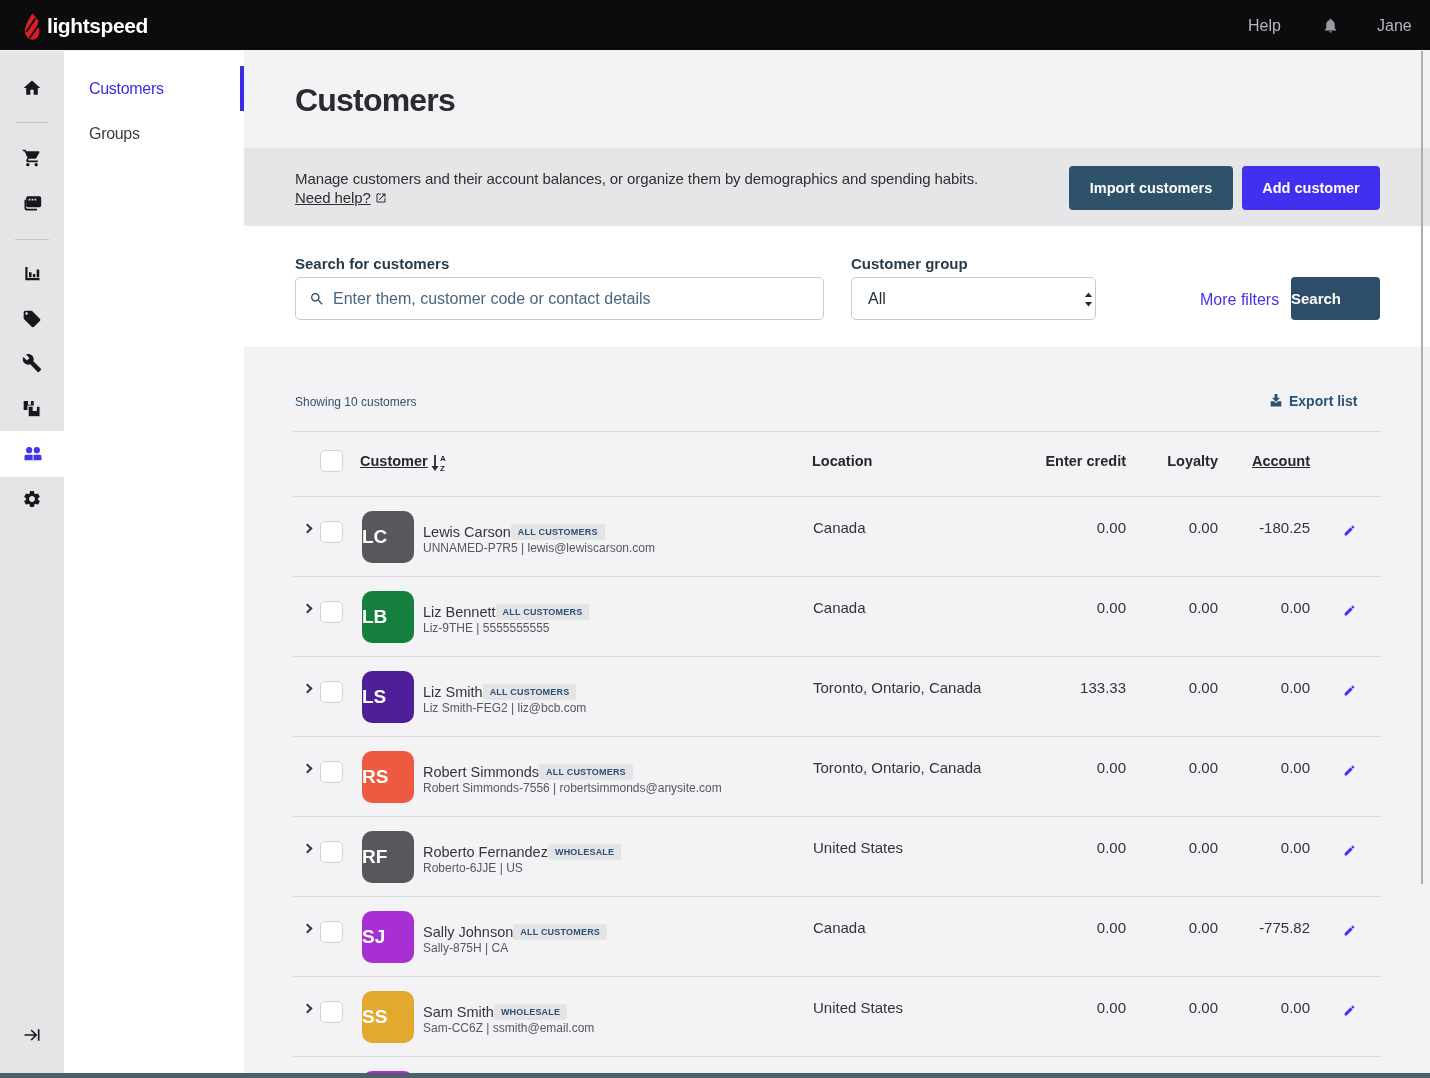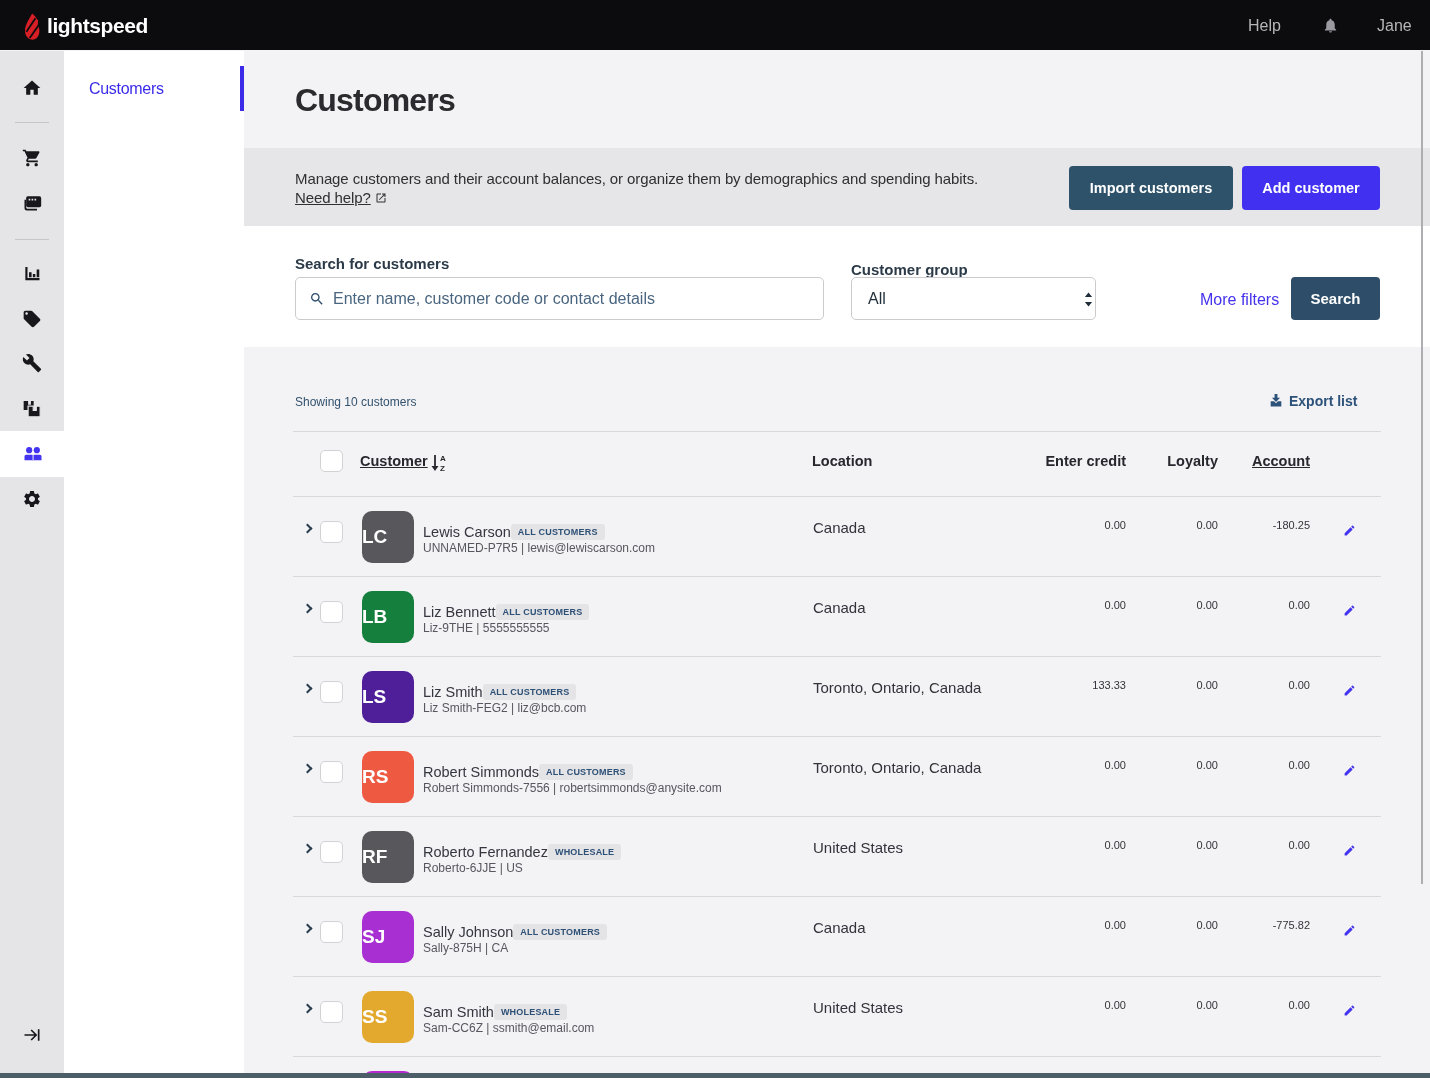--- a/index.html
+++ b/index.html
@@ -28,37 +28,37 @@
 .banner .l1{position:absolute;left:51px;top:22px;font-size:15px;letter-spacing:-0.1px;color:#2f2f34}
 .banner .l2{position:absolute;left:51px;top:41px;font-size:15px;letter-spacing:-0.1px;color:#2f2f34}
 .btn{position:absolute;border-radius:4px;color:#fff;font-size:14.5px;font-weight:bold;text-align:center}
 .btn1{left:825px;top:18px;width:164px;height:44px;line-height:44px;background:#2e5269}
 .btn2{left:998px;top:18px;width:138px;height:44px;line-height:44px;background:#4130f0}
 .searchband{position:absolute;left:0;top:175px;width:1186px;height:121px;background:#fff}
 .flabel{position:absolute;font-size:15px;font-weight:bold;color:#2b3a48}
 .input{position:absolute;background:#fff;border:1px solid #cbcbce;border-radius:5px;height:43px}
 .ph{position:absolute;left:37px;top:12px;font-size:16px;color:#4a657f}
 .morefilters{position:absolute;left:956px;top:65px;font-size:16px;color:#4432ea}
-.searchbtn{position:absolute;left:1047px;top:51px;width:89px;height:43px;line-height:43px;background:#2e4d68;border-radius:4px;color:#fff;font-weight:bold;font-size:15px;text-align:center}
+.searchbtn{position:absolute;left:1047px;top:51px;width:89px;height:43px;line-height:43px;background:#2e4d68;border-radius:4px;color:#fff;font-weight:bold;font-size:15px;}
 
 .showing{position:absolute;left:51px;top:344px;font-size:12px;color:#32526e}
 .exportlist{position:absolute;left:1024px;top:342px;font-size:14px;font-weight:bold;color:#2c527a}
 .thead{position:absolute;left:49px;top:380px;width:1088px;height:64px;border-top:1px solid #d9d8db}
 .checkbox{position:absolute;width:23px;height:22px;background:#fff;border:1px solid #d2d2d5;border-radius:5px}
 .hc{position:absolute;font-size:14.5px;font-weight:bold;color:#27272e;line-height:15px}
 .row{position:absolute;left:49px;width:1088px;height:80px;border-top:1px solid #d9d8db}
 .chev{position:absolute;left:11px;top:28px;width:7px;height:7px;border-top:2px solid #2c3e50;border-right:2px solid #2c3e50;transform:rotate(45deg)}
 .row .checkbox{left:27px;top:24px}
 .avatar{position:absolute;left:69px;top:14px;width:52px;height:52px;border-radius:10px;color:#fff;font-size:19px;font-weight:bold;text-align:left;line-height:52px}
 .nameline{position:absolute;left:130px;top:27px;height:17px;white-space:nowrap;display:flex;}
 .name{font-size:14.5px;color:#363640}
 .badge{margin-left:0;background:#e4e3e6;border-radius:3px;height:16px;line-height:16px;padding:0 7px;font-size:9px;font-weight:bold;color:#2d5076;letter-spacing:0.2px}
 .sub{position:absolute;left:130px;top:44px;font-size:12px;color:#57575f;white-space:nowrap}
 .loc{position:absolute;left:520px;top:22px;font-size:15px;color:#33333b}
-.num{position:absolute;top:22px;font-size:11px;color:#33333b;text-align:center}
+.num{position:absolute;top:22px;font-size:15px;color:#33333b;text-align:center}
 .n1{right:255px}.n2{right:163px}.n3{right:71px}
 .pencil{position:absolute;left:1050px;top:26px}
 
 .vscroll{position:absolute;left:1421px;top:51px;width:2px;height:833px;background:#aeaeb2}
 .bottombar{position:absolute;left:0;top:1073px;width:1430px;height:5px;background:#4c5f68}
 </style>
 </head>
 <body>
 <div class="topbar">
   <svg class="abs" style="left:22px;top:11px" width="21" height="30" viewBox="0 0 42 60">
@@ -115,42 +115,43 @@
   <svg class="ic" style="top:438px" viewBox="0 0 24 24">
       <path fill="#17171c" d="M19.14 12.94c.04-.3.06-.61.06-.94 0-.32-.02-.64-.07-.94l2.03-1.58c.18-.14.23-.41.12-.61l-1.92-3.32c-.12-.22-.37-.29-.59-.22l-2.39.96c-.5-.38-1.03-.7-1.62-.94l-.36-2.54c-.04-.24-.24-.41-.48-.41h-3.84c-.24 0-.43.17-.47.41l-.36 2.54c-.59.24-1.13.57-1.62.94l-2.39-.96c-.22-.08-.47 0-.59.22L2.74 8.87c-.12.21-.08.47.12.61l2.03 1.58c-.05.3-.09.63-.09.94s.02.64.07.94l-2.03 1.58c-.18.14-.23.41-.12.61l1.92 3.32c.12.22.37.29.59.22l2.39-.96c.5.38 1.03.7 1.62.94l.36 2.54c.05.24.24.41.48.41h3.84c.24 0 .44-.17.47-.41l.36-2.54c.59-.24 1.13-.56 1.62-.94l2.39.96c.22.08.47 0 .59-.22l1.92-3.32c.12-.22.07-.47-.12-.61l-2.01-1.58zM12 15.6c-1.98 0-3.6-1.62-3.6-3.6s1.62-3.6 3.6-3.6 3.6 1.62 3.6 3.6-1.62 3.6-3.6 3.6z"></path>
     </svg>
   <svg class="ic" style="top:974px" viewBox="0 0 24 24">
       <path fill="none" stroke="#17171c" stroke-width="2" d="M3 12h13M11 6l6 6-6 6M20 5v14"></path>
     </svg>
 </div>
 
 <div class="subnav">
   <div class="nav-item sel" style="top:15px">Customers</div>
+  <div class="nav-item" style="top:60px">Groups</div>
   <div class="nav-bar"></div>
 </div>
 
 <div class="main">
   <h1>Customers</h1>
   <div class="banner">
     <div class="l1">Manage customers and their account balances, or organize them by demographics and spending habits.</div>
     <div class="l2"><span style="text-decoration:underline">Need help?</span> <svg width="12" height="12" viewBox="0 0 24 24" style="vertical-align:-1px">
           <path fill="#2f2f34" d="M19 19H5V5h7V3H5c-1.11 0-2 .9-2 2v14c0 1.1.89 2 2 2h14c1.1 0 2-.9 2-2v-7h-2v7zM14 3v2h3.59l-9.83 9.83 1.41 1.41L19 6.41V10h2V3h-7z"></path>
         </svg></div>
     <div class="btn btn1">Import customers</div>
     <div class="btn btn2">Add customer</div>
   </div>
   <div class="searchband">
     <div class="flabel" style="left:51px;top:29px">Search for customers</div>
     <div class="input" style="left:51px;top:51px;width:529px">
       <svg style="position:absolute;left:13px;top:13px" width="16" height="16" viewBox="0 0 24 24">
           <path fill="#2c4c6b" d="M15.5 14h-.79l-.28-.27C15.41 12.59 16 11.11 16 9.5 16 5.91 13.09 3 9.5 3S3 5.91 3 9.5 5.91 16 9.5 16c1.61 0 3.09-.59 4.23-1.57l.27.28v.79l5 4.99L20.49 19l-4.99-5zm-6 0C7.01 14 5 11.99 5 9.5S7.01 5 9.5 5 14 7.01 14 9.5 11.99 14 9.5 14z"></path>
         </svg>
-      <div class="ph">Enter name, customer code or contact details</div>
+      <div class="ph">Enter them, customer code or contact details</div>
     </div>
-    <div class="flabel" style="left:607px;top:35px">Customer group</div>
+    <div class="flabel" style="left:607px;top:29px">Customer group</div>
     <div class="input" style="left:607px;top:51px;width:245px">
       <div class="ph" style="left:16px;color:#22303c">All</div>
       <svg style="position:absolute;left:231px;top:13px" width="11" height="17" viewBox="0 0 11 17">
           <path fill="#1f2d38" d="M5.5 1.5l3.6 4.6H1.9zM5.5 15.5l3.6-4.6H1.9z"></path>
         </svg>
     </div>
     <div class="morefilters">More filters</div>
     <div class="searchbtn">Search</div>
   </div>
 

